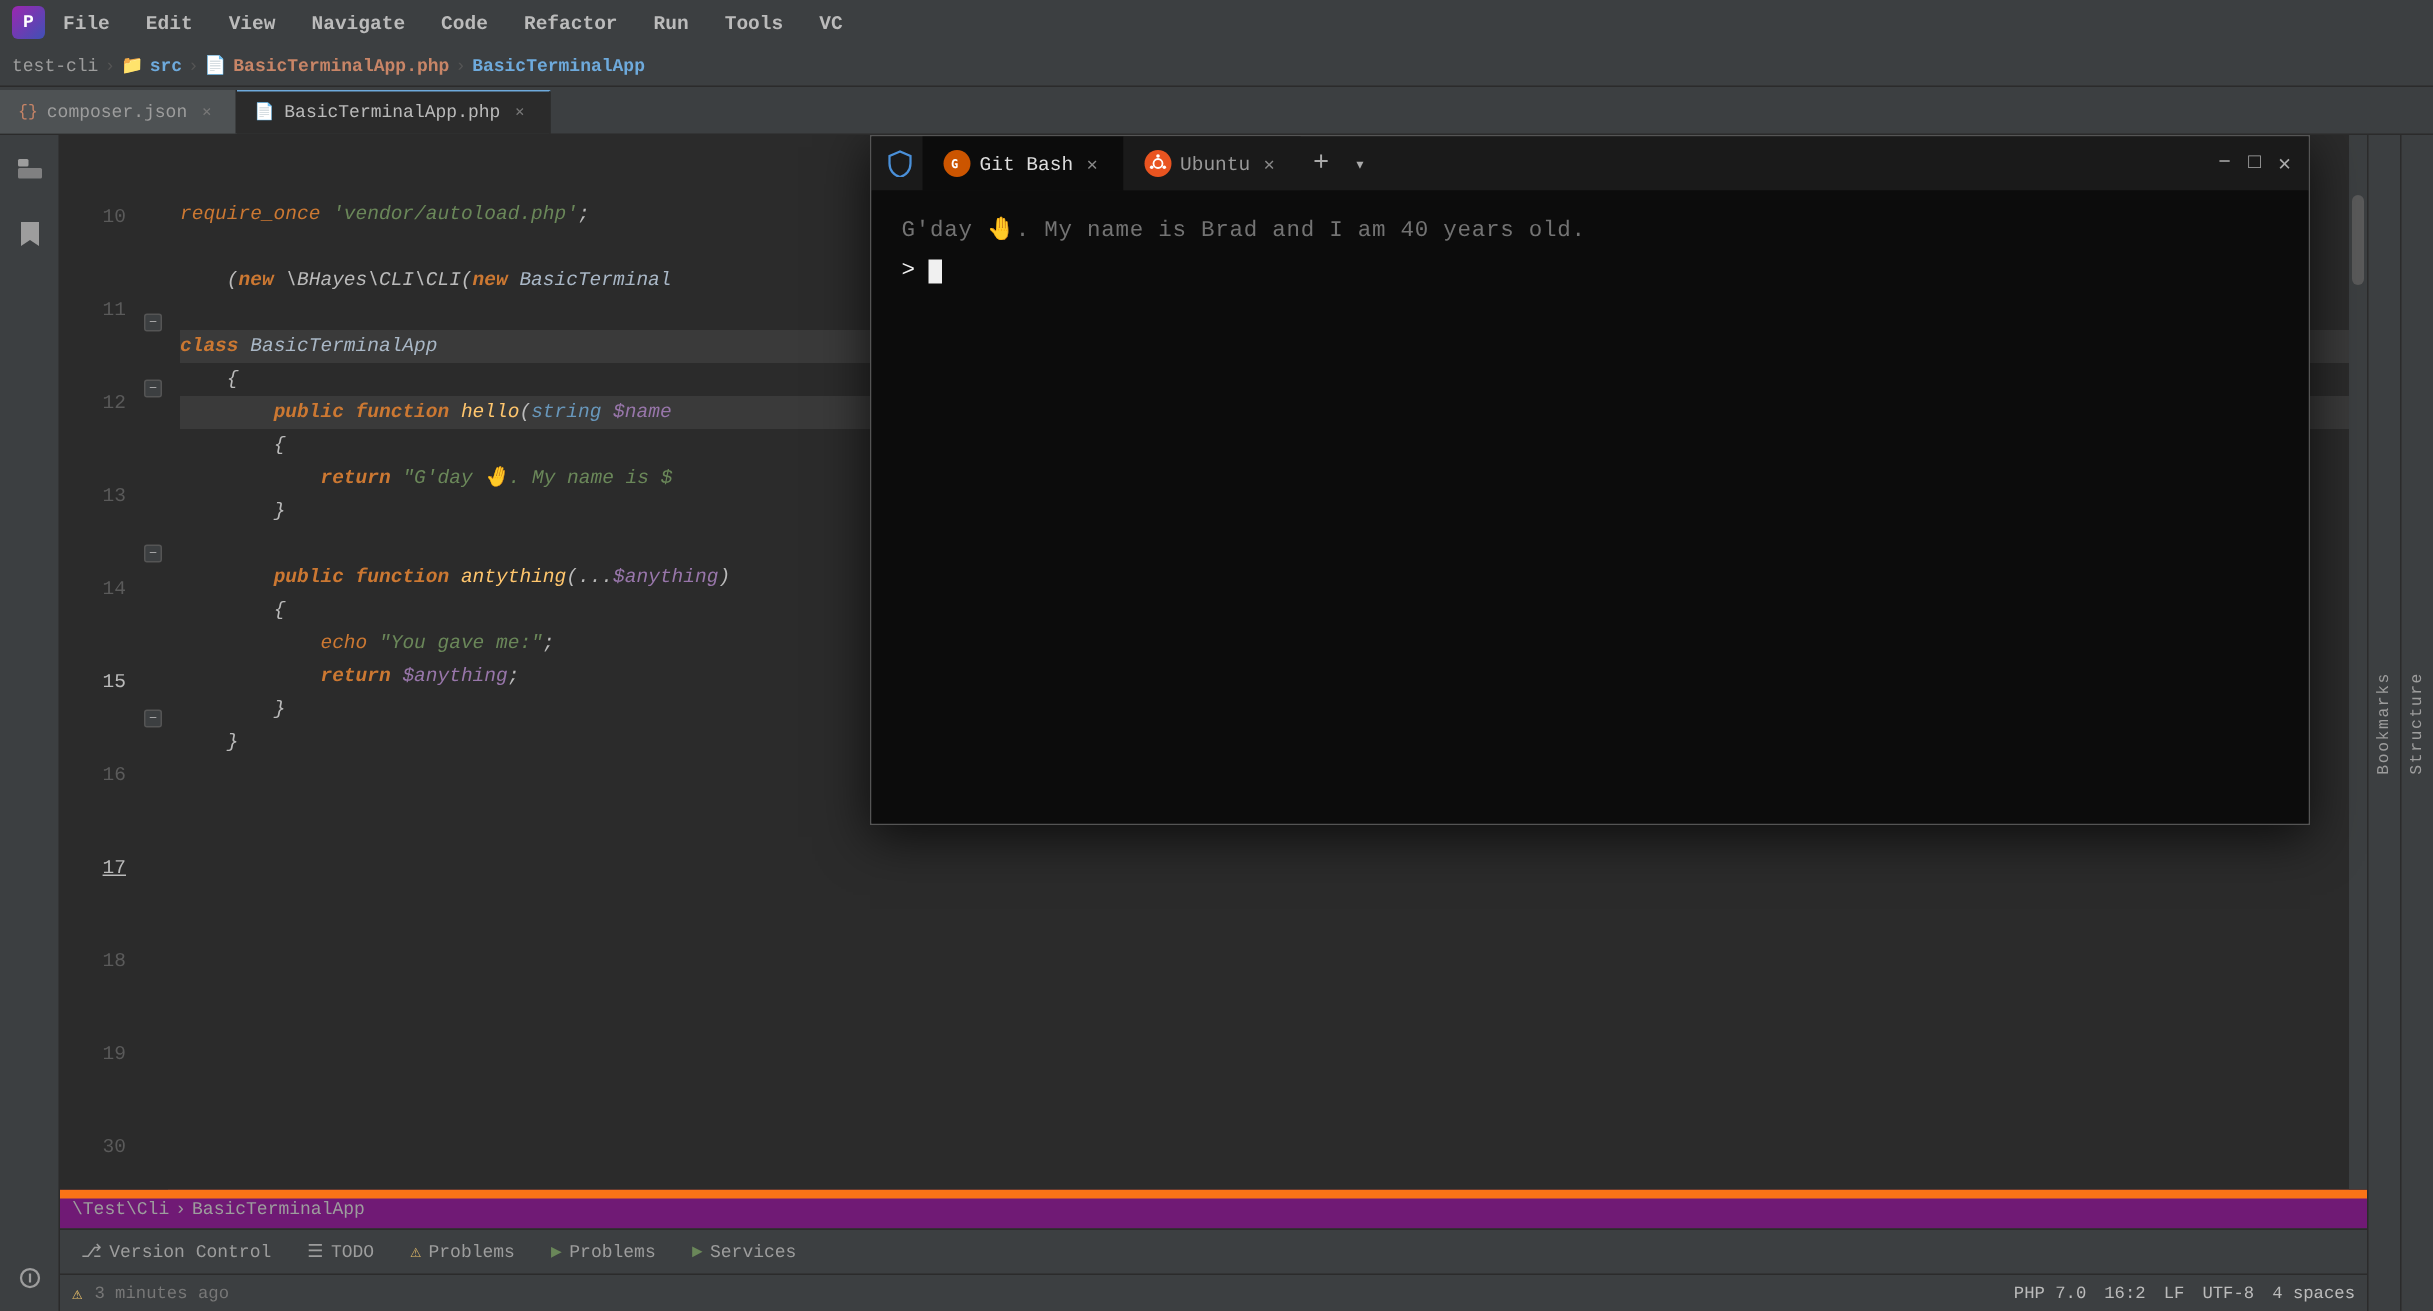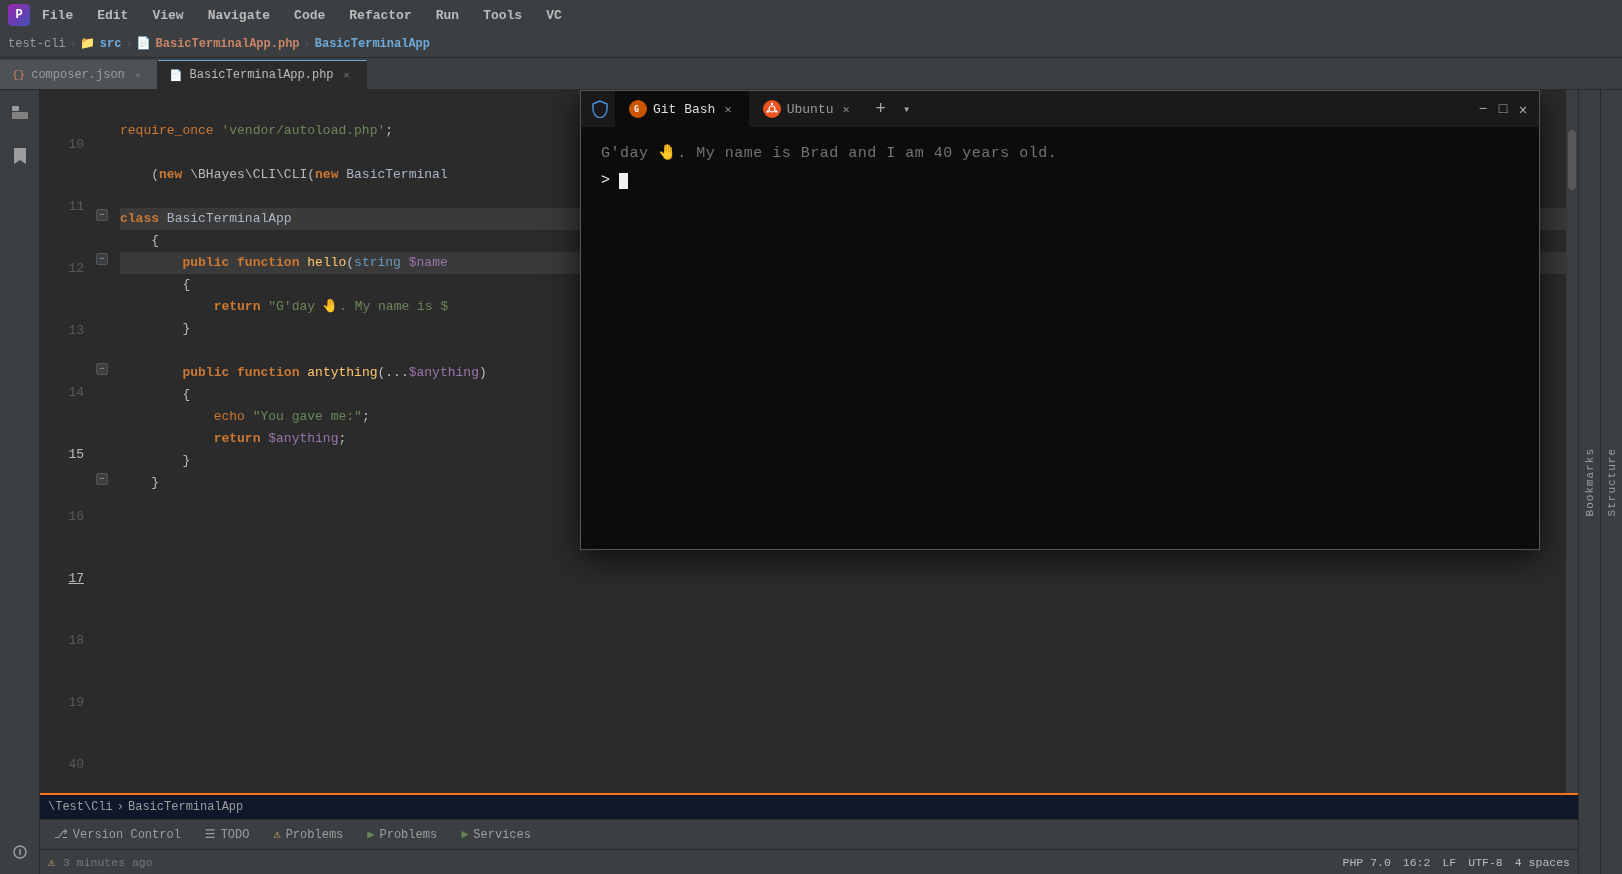--- a/index.html
+++ b/index.html
@@ -154,23 +154,24 @@
       font-size: 13px;
       line-height: 22px;
       text-align: right;
       padding-right: 8px;
       padding-top: 4px;
       flex-shrink: 0;
       user-select: none;
     }
     .code-content {
       flex: 1;
-      padding-top: 8px;
+      padding-top: 20px;
       padding-left: 8px;
       overflow: hidden;
+      font-style: italic;
     }
     .code-line {
       height: 22px;
       font-size: 13px;
       line-height: 22px;
       white-space: pre;
       color: #bababa;
     }
 
     
@@ -433,28 +434,28 @@
       display: inline-flex;
       align-items: center;
       justify-content: center;
       font-size: 10px;
       color: white;
     }
 
     
     .path-display {
       height: 26px;
-      background: #0f172a;
-      display: flex;
-      align-items: center;
+      background: #701a75;
+      display: flex;
+      align-items: flex-start;
       padding: 0 8px;
       font-size: 12px;
       color: #9d9d9d;
       gap: 4px;
-      border-top: 2px solid #f97316;
+      border-top: 6px solid #f97316;
     }
 
     .line-num {
       display: block;
       height: 22px;
       line-height: 22px;
       margin-top: 40px;
     }
     .code-gutter {
       width: 20px;
@@ -570,21 +571,21 @@
           <span class="line-num">10</span>
           <span class="line-num">11</span>
           <span class="line-num">12</span>
           <span class="line-num">13</span>
           <span class="line-num">14</span>
           <span class="line-num" style="color:#bababa;">15</span>
           <span class="line-num">16</span>
           <span class="line-num" style="color:#bababa;text-decoration:underline;">17</span>
           <span class="line-num">18</span>
           <span class="line-num">19</span>
-          <span class="line-num">40</span>
+          <span class="line-num">30</span>
           <span class="line-num">21</span>
           <span class="line-num" style="color:#bababa;">22</span>
           <span class="line-num">23</span>
           <span class="line-num">24</span>
           <span class="line-num">32</span>
           <span class="line-num">26</span>
           <span class="line-num">27</span>
         </div>
 
         <div class="code-gutter">

